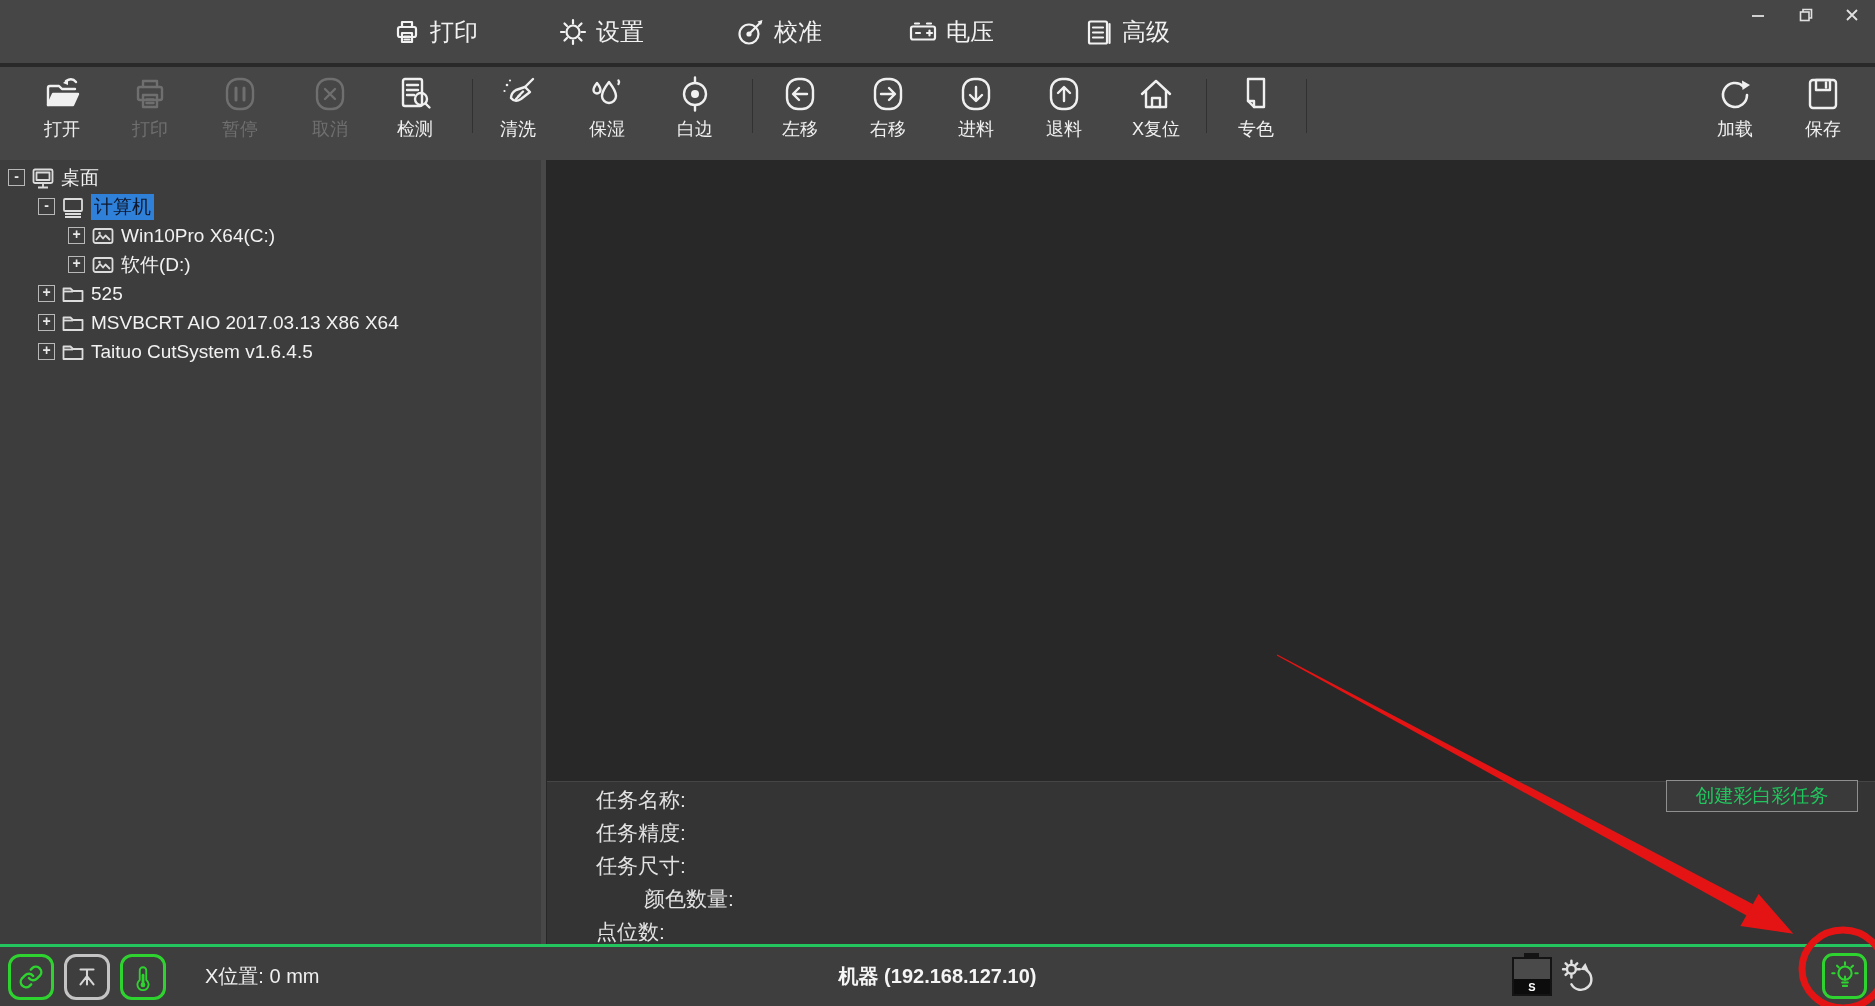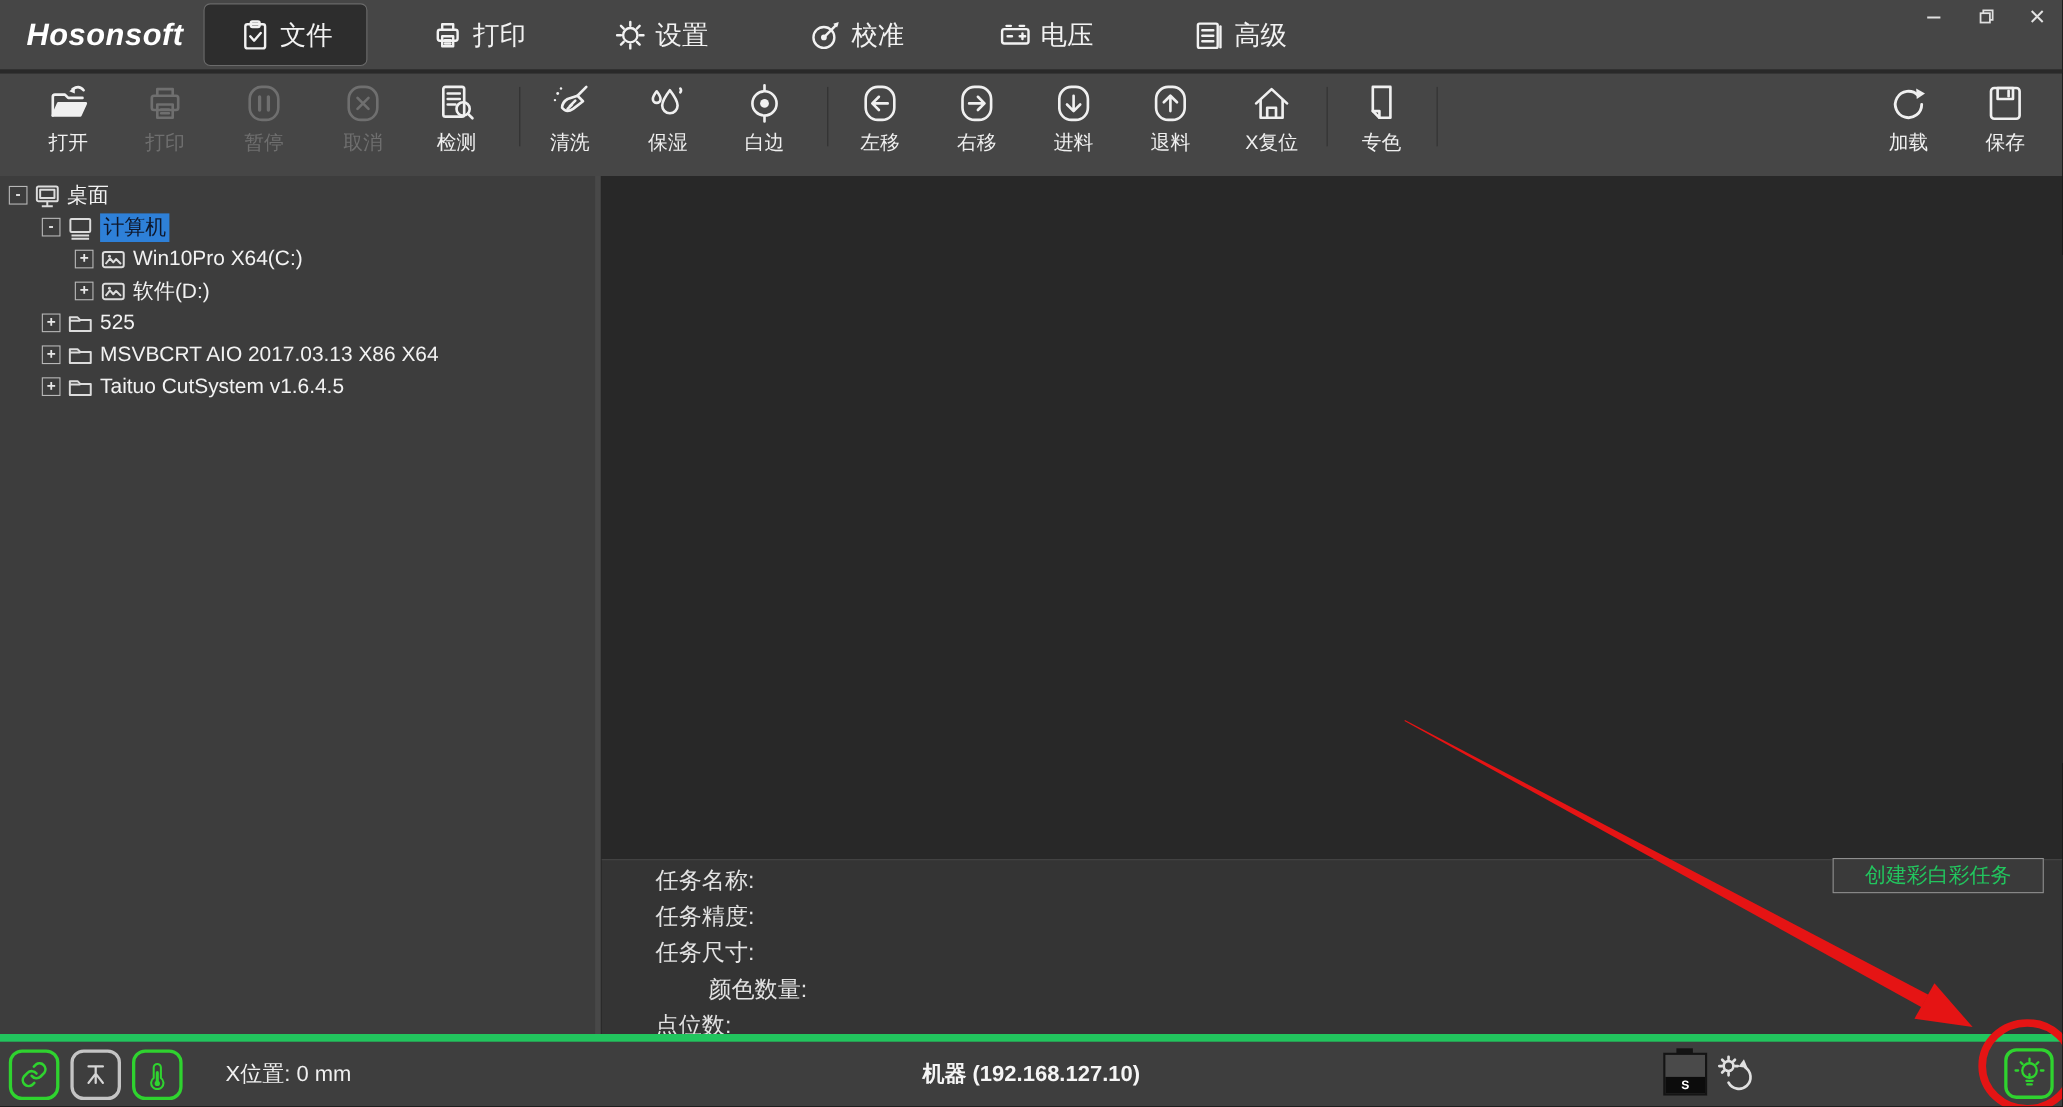--- a/index.html
+++ b/index.html
@@ -29,21 +29,21 @@
           text-align:center;color:#e8e8e8;font-weight:bold;}
   .ticon{flex:none;color:#dcdcdc}
   .sel{background:#2e80d8;padding:0 3px;color:#0f172a;}
   
   .canvas{position:absolute;left:547px;top:160px;right:0;height:621px;background:#282828;}
   .taskpanel{position:absolute;left:547px;top:781px;right:0;height:164px;background:#343434;border-top:1px solid #454545;}
   .tfield{position:absolute;left:49px;height:31px;display:flex;align-items:center;font-size:21px;color:#e3e3e3;}
   .createbtn{position:absolute;right:17px;top:-2px;width:190px;height:30px;background:#3a3a3a;border:1px solid #8f8f8f;
              color:#22c55e;font-size:19px;display:flex;align-items:center;justify-content:center;}
   
-  .statusbar{position:absolute;left:0;bottom:0;right:0;height:59px;background:#3e3e3e;border-top:7px solid #22c55e;}
+  .statusbar{position:absolute;left:0;bottom:0;right:0;height:59px;background:#3e3e3e;border-top:3px solid #22c55e;}
   .sq{position:absolute;top:7px;width:40px;height:40px;border:3px solid #2fd32f;border-radius:12px;
       display:flex;align-items:center;justify-content:center;}
   .sq.gray{border-color:#c4c4c4;}
   .xpos{position:absolute;left:205px;top:0;height:59px;display:flex;align-items:center;font-size:20px;color:#f0f0f0;}
   .machine{position:absolute;left:0;right:0;top:0;height:59px;display:flex;align-items:center;justify-content:center;
            font-size:20px;font-weight:bold;color:#f5f5f5;}
   .battery{position:absolute;left:1512px;top:10px;width:40px;height:39px;background:#4a4a4a;border:2px solid #141414;box-sizing:border-box;}
   .battery .tab2{position:absolute;left:10px;top:-6px;width:15px;height:5px;background:#141414;}
   .battery .band{position:absolute;left:0;right:0;bottom:0;height:15px;background:#0c0c0c;color:#fff;
                  font-size:11px;font-weight:bold;display:flex;align-items:center;justify-content:center;}
@@ -54,32 +54,21 @@
            box-sizing:border-box;display:flex;align-items:center;justify-content:center;}
   
   .annot{position:absolute;left:0;top:0;z-index:50;pointer-events:none;}
 </style>
 </head>
 <body>
 
 <div id="app">
 
   <div class="menubar">
-    <div class="logo">Hosonsoft</div>
-
-    <div class="tab active" style="left:185px;width:147px;">
-      <span>
-        <svg width="30" height="30" viewBox="0 0 30 30" fill="none" stroke="currentColor" stroke-width="2.2" stroke-linecap="round" stroke-linejoin="round">
-            <rect x="6" y="5" width="18" height="22" rx="2"></rect>
-            <rect x="11" y="2.5" width="8" height="5" rx="1.5"></rect>
-            <path d="M10.5 16l3.5 4 6-7"></path>
-          </svg>
-      </span>
-      <span>文件</span>
-    </div>
+
 
     <div class="tab" style="left:392px;">
       <span>
         <svg width="30" height="30" viewBox="0 0 30 30" fill="none" stroke="currentColor" stroke-width="2.2" stroke-linecap="round" stroke-linejoin="round">
             <path d="M10 10V5h10v5"></path>
             <rect x="6" y="10" width="18" height="10" rx="2"></rect>
             <rect x="10" y="16" width="10" height="9"></rect>
             <path d="M12.5 19.5h5M12.5 22.5h5"></path>
           </svg>
       </span>

